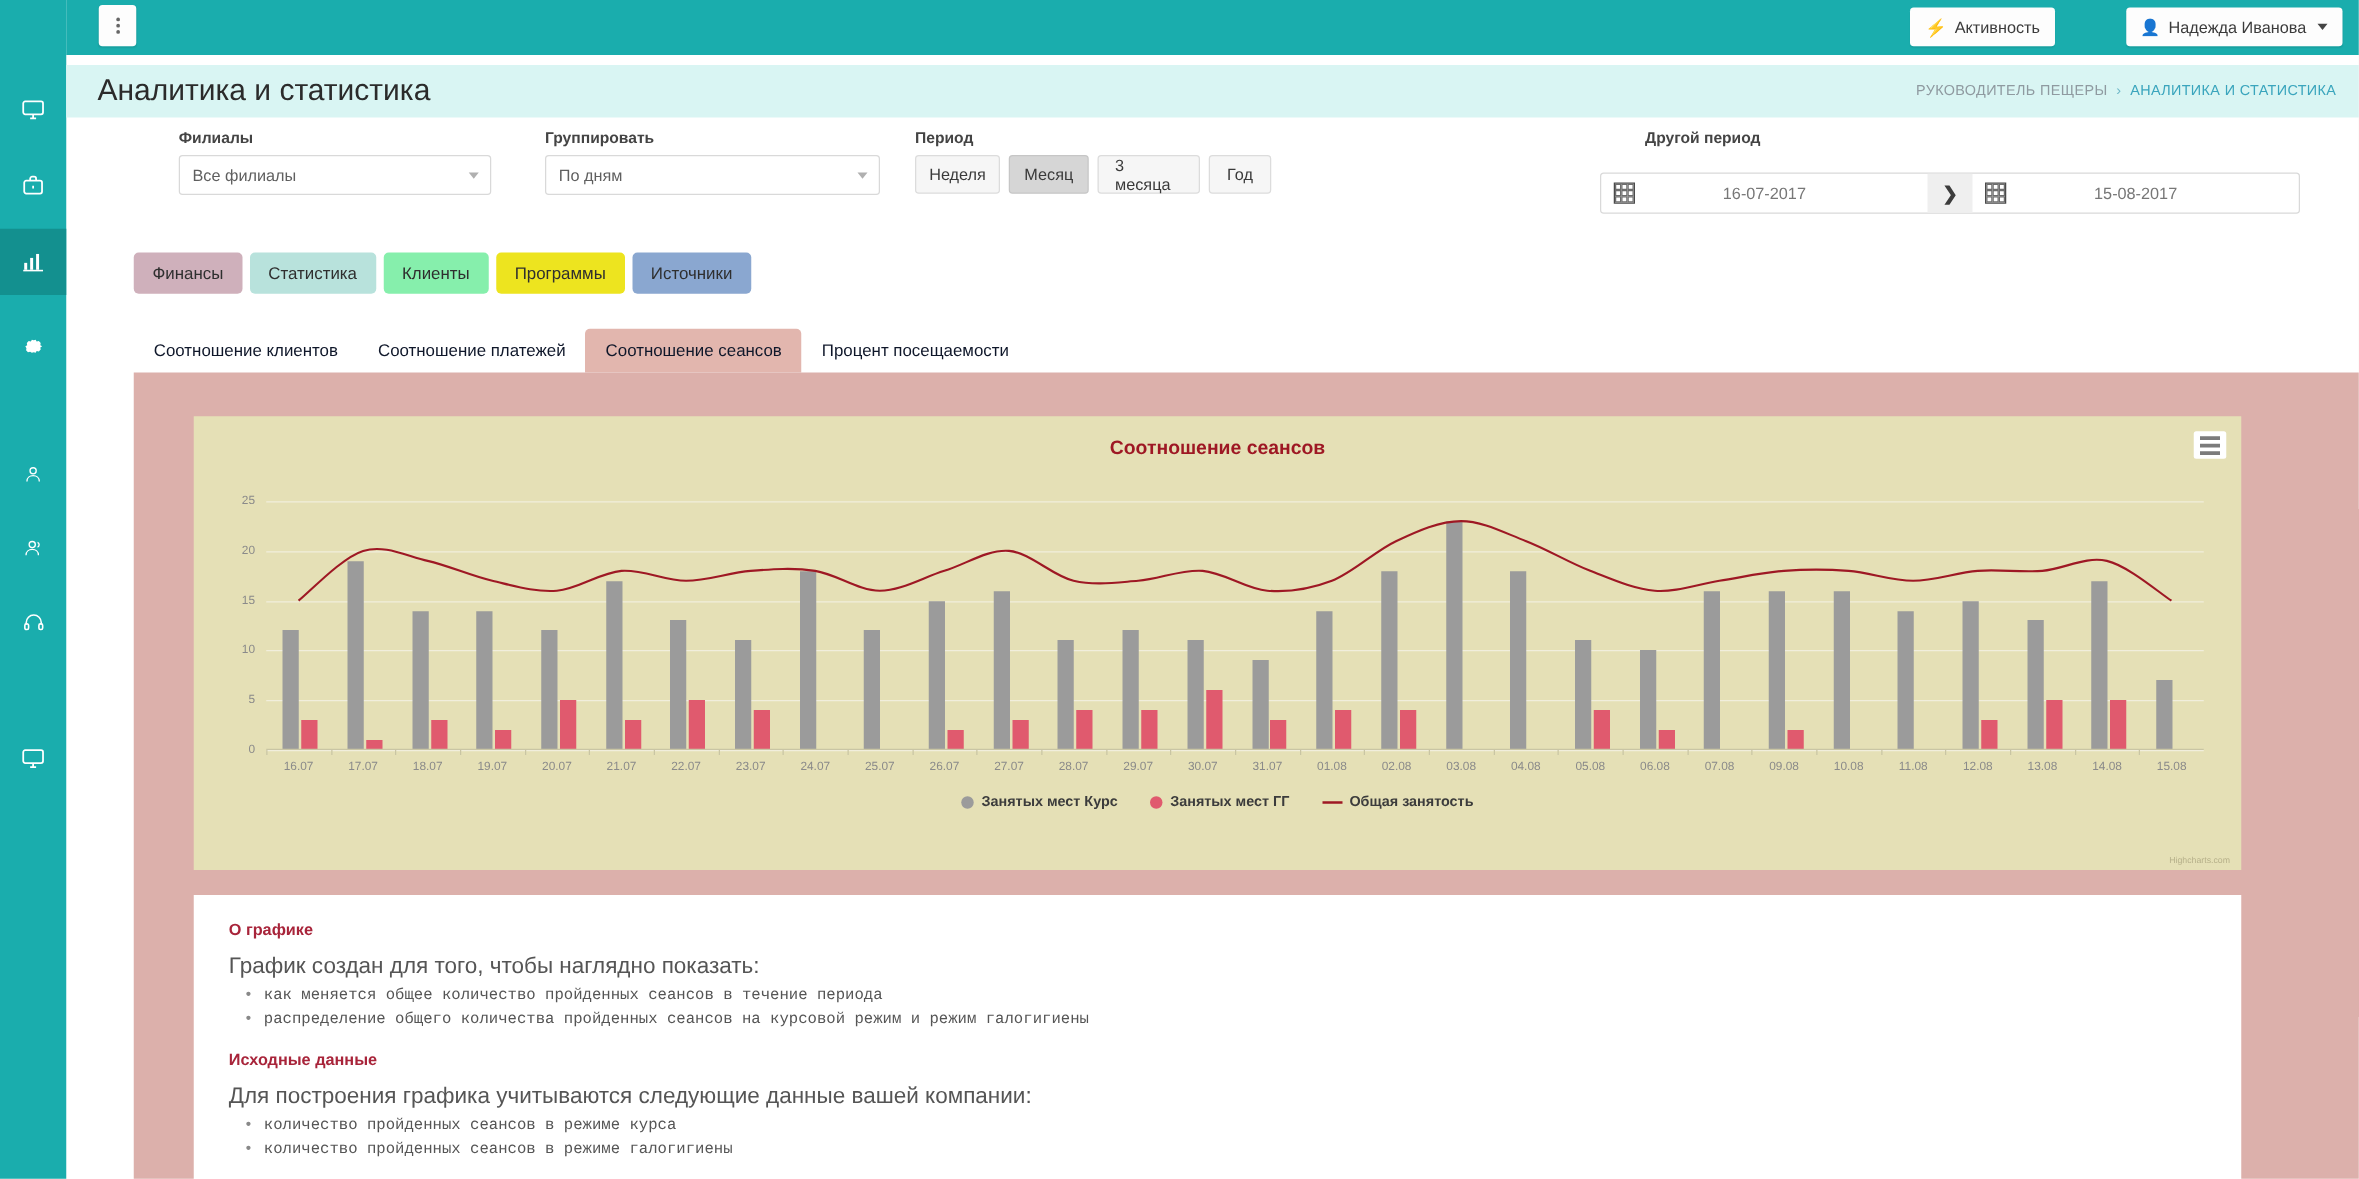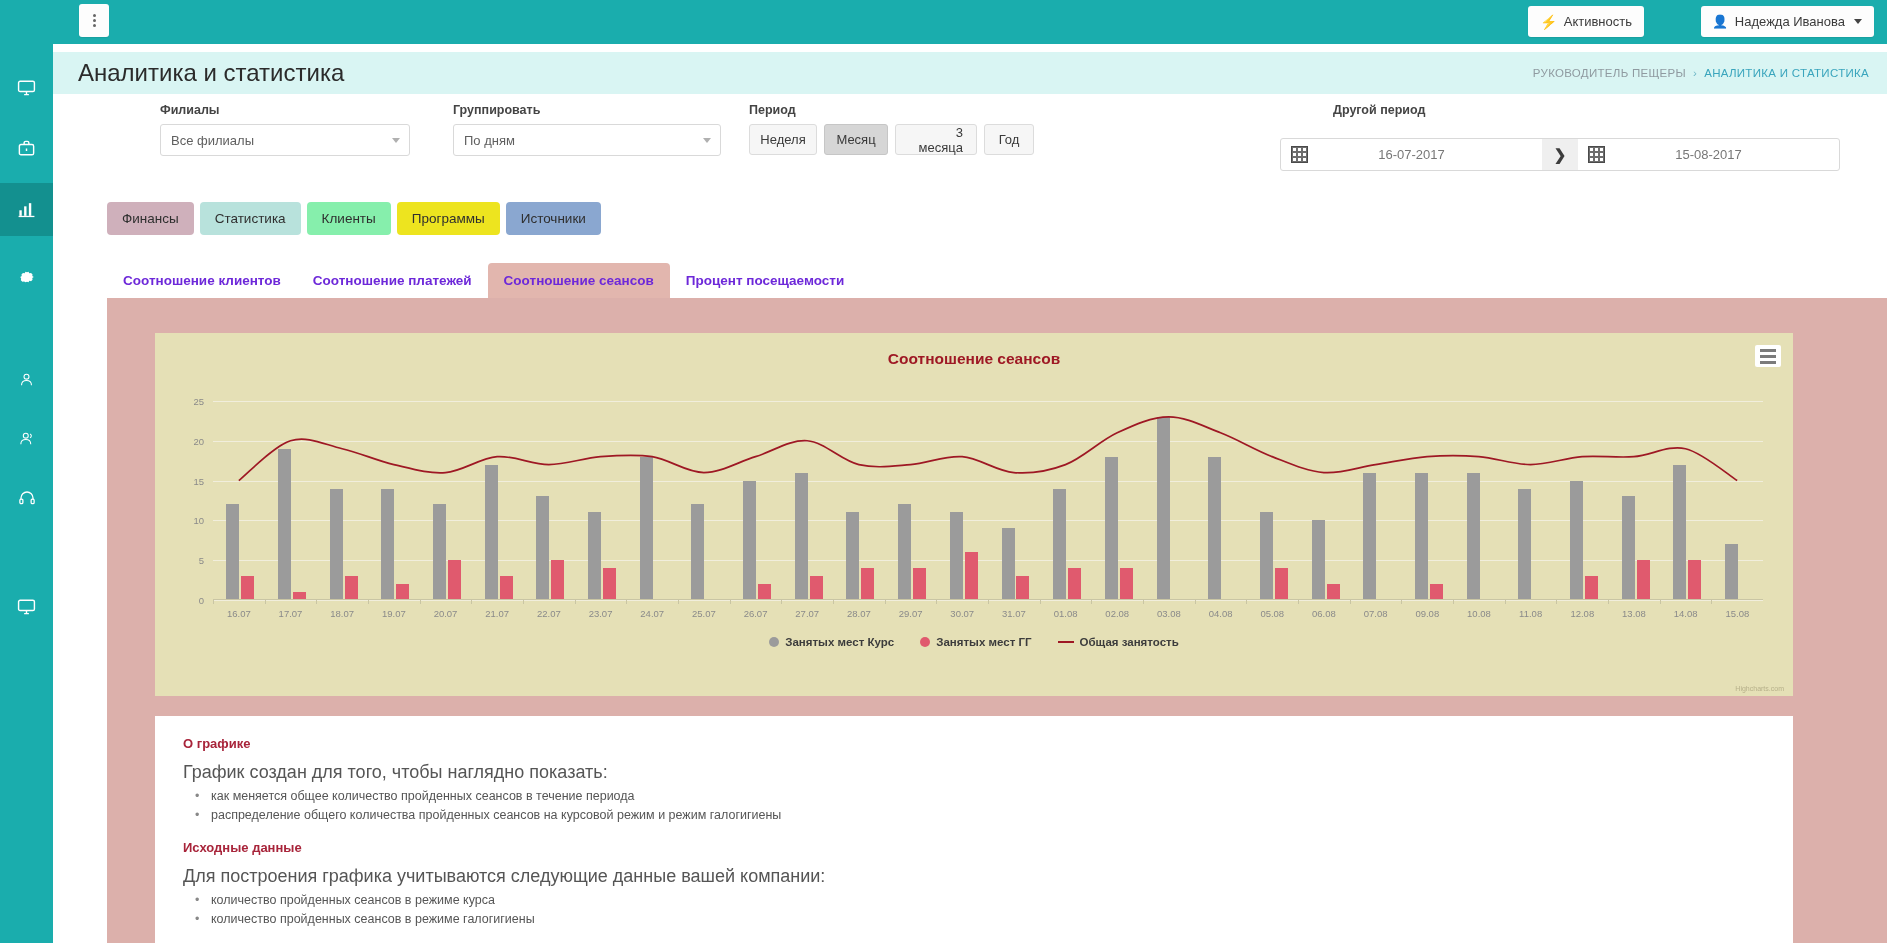--- a/index.html
+++ b/index.html
@@ -65,21 +65,21 @@
   #breadcrumb {
     position: absolute; right: 18px; top: 50%; transform: translateY(-50%);
     font-size: 11.5px; letter-spacing: .3px;
     display: flex; align-items: center; gap: 7px;
   }
   #breadcrumb .bc-root { color: #8f9aa0; }
   #breadcrumb .bc-sep  { color: #6fb8c8; }
   #breadcrumb .bc-cur  { color: #3aa5bd; }
 
   
-  #filters { position: absolute; left: 53px; top: 94px; width: 1834px; height: 80px; text-align: right; }
+  #filters { position: absolute; left: 36px; top: 94px; width: 1834px; height: 80px; }
   .fld-label {
     position: absolute; font-size: 12.5px; color: #444; font-weight: 600;
   }
   .select-box {
     position: absolute; height: 32px; background: #fff;
     border: 1px solid #d9d9d9; border-radius: 3px;
     display: flex; align-items: center; padding: 0 10px;
     font-size: 13px; color: #5f5f5f;
   }
   .select-box .sel-caret {
@@ -124,21 +124,21 @@
     height: 33px; border-radius: 4px; display: flex; align-items: center;
     justify-content: center; padding: 0 15px; font-size: 13.5px; color: #2f2f2f;
   }
 
   
   #tabs {
     position: absolute; left: 107px; top: 263px; display: flex; align-items: flex-end;
   }
   .tab {
     height: 35px; padding: 0 16px; display: flex; align-items: center;
-    font-size: 13.5px; font-weight: bold; color: #6d28d9;
+    font-size: 13.5px; font-weight: normal; color: #0f172a;
     border-radius: 4px 4px 0 0;
     text-align: center;
   }
   .tab.active { background: #e2b6ae; }
 
   
   #panel {
     position: absolute; left: 107px; top: 298px; width: 1780px; bottom: 0;
     background: #dcb0ab;
   }
@@ -194,21 +194,21 @@
   
   #info {
     position: absolute; left: 48px; top: 418px; width: 1638px; bottom: -200px;
     background: #fff; padding: 20px 28px;
   }
   .ih { font-size: 13px; font-weight: bold; color: #a8243a; margin-bottom: 11px; }
   .ip { font-size: 18px; color: #555; margin-bottom: 6px; }
   .info-list { list-style: none; margin: 0 0 18px 0; }
   .info-list li {
     font-size: 12.5px; color: #555; padding-left: 28px;
-    position: relative; margin-bottom: 5px;
+    position: relative; margin-bottom: 5px; font-family: Liberation Mono, monospace;
   }
   .info-list li:before {
     content: "•"; position: absolute; left: 12px; color: #888;
   }
 </style>
 </head>
 <body>
 
 <div id="sidebar">
   <div class="side-icon" style="margin-top:61px">

